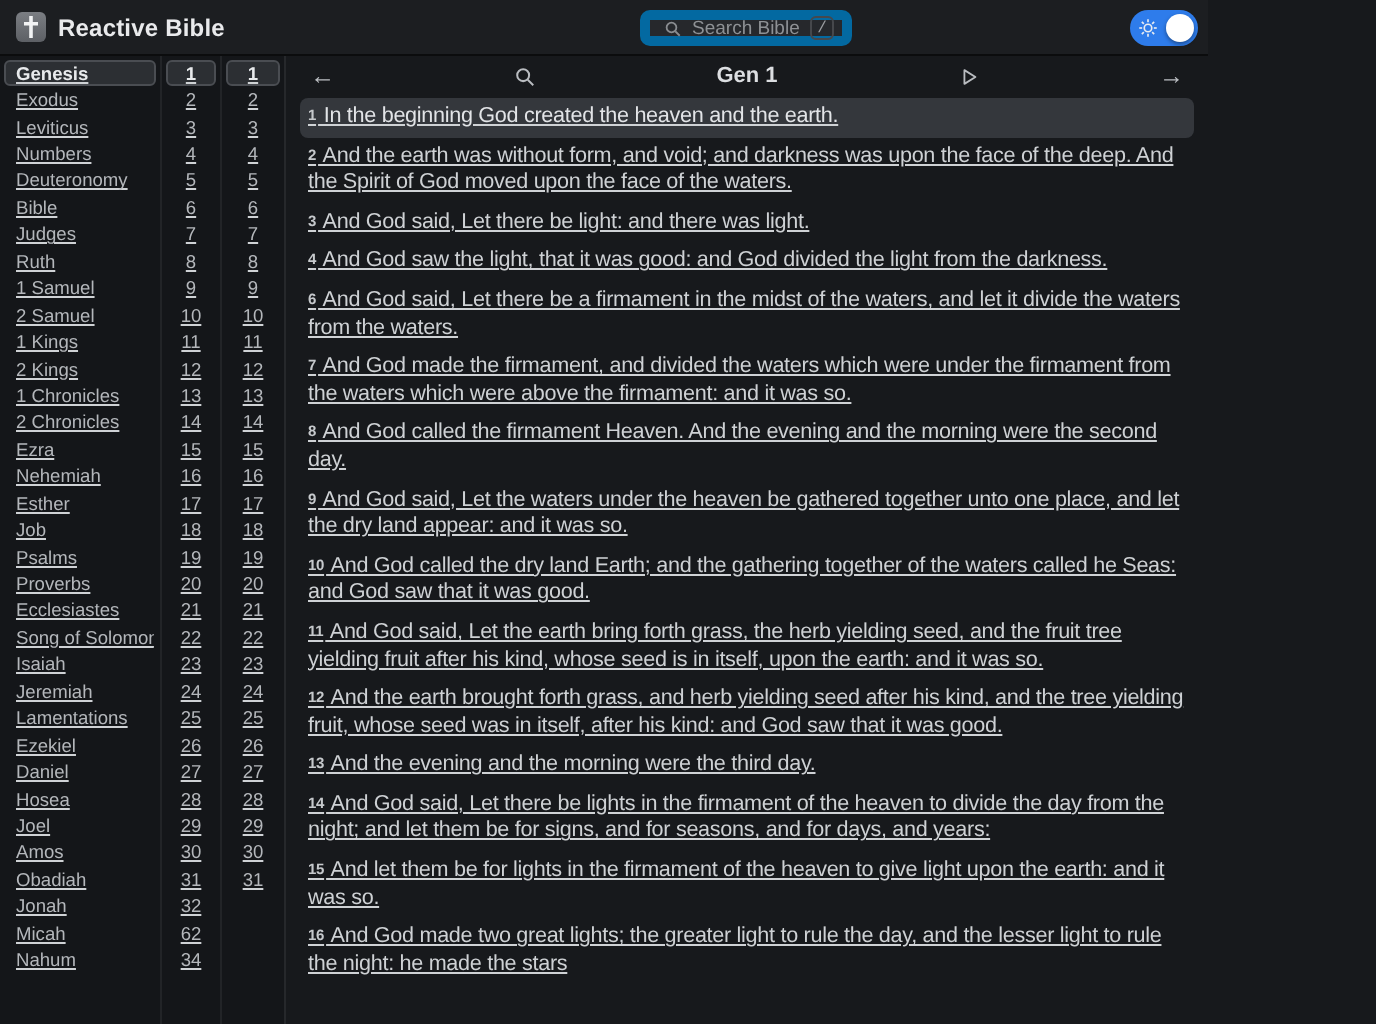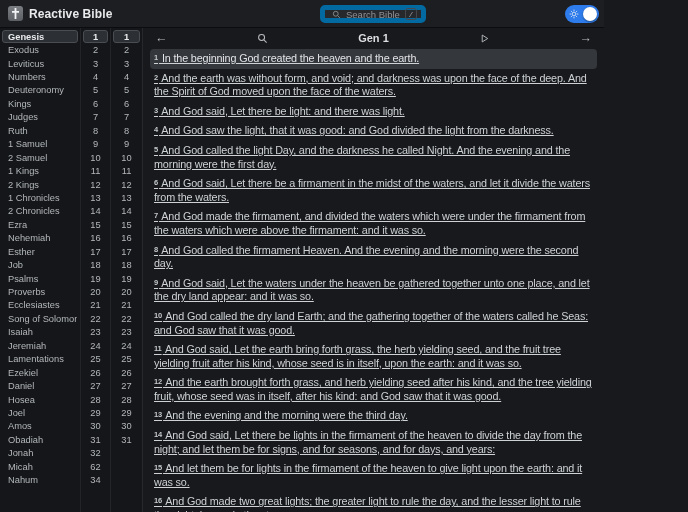--- a/index.html
+++ b/index.html
@@ -59,21 +59,21 @@
   
   .app-body { flex: 1 1 auto; display: flex; min-height: 0; }
 
   
   .sidebar {
     flex: 0 0 143px; width: 143px;
     background: #141619;
     border-right: 1px solid #26282b;
     display: flex; min-height: 0;
   }
-  .nav-col { padding-top: 2px; overflow: hidden; }
+  .nav-col { padding-top: 2px; overflow: hidden; text-decoration: underline; }
   .nav-col.books { width: 81px; border-right: 1px solid #222427; }
   .nav-col.chapters { width: 30px; border-right: 1px solid #222427; }
   .nav-col.verses { width: 31px; }
   .nav-row {
     height: 13.45px; margin: 0 2px;
     display: flex; align-items: center;
     border: 1px solid transparent; border-radius: 3px;
     font-size: 9.3px; color: #b4b7bb;
     cursor: pointer; white-space: nowrap; overflow: hidden;
   }
@@ -165,21 +165,21 @@
           <div class="nav-row">
             <span>Leviticus</span>
           </div>
           <div class="nav-row">
             <span>Numbers</span>
           </div>
           <div class="nav-row">
             <span>Deuteronomy</span>
           </div>
           <div class="nav-row">
-            <span>Kings</span>
+            <span>Bible</span>
           </div>
           <div class="nav-row">
             <span>Judges</span>
           </div>
           <div class="nav-row">
             <span>Ruth</span>
           </div>
           <div class="nav-row">
             <span>1 Samuel</span>
           </div>
@@ -475,21 +475,20 @@
             <path d="M7 4.5 L19 12 L7 19.5 Z"></path>
           </svg>
         </span>
         <span class="hbtn arrow">→</span>
       </div>
       <div class="verses-pane" id="verses-pane">
           <p class="verse highlighted"><sup>1</sup> In the beginning God created the heaven and the earth.</p>
           <p class="verse"><sup>2</sup> And the earth was without form, and void; and darkness was upon the face of the deep. And the Spirit of God moved upon the face of the waters.</p>
           <p class="verse"><sup>3</sup> And God said, Let there be light: and there was light.</p>
           <p class="verse"><sup>4</sup> And God saw the light, that it was good: and God divided the light from the darkness.</p>
-          <p class="verse"><sup>5</sup> And God called the light Day, and the darkness he called Night. And the evening and the morning were the first day.</p>
           <p class="verse"><sup>6</sup> And God said, Let there be a firmament in the midst of the waters, and let it divide the waters from the waters.</p>
           <p class="verse"><sup>7</sup> And God made the firmament, and divided the waters which were under the firmament from the waters which were above the firmament: and it was so.</p>
           <p class="verse"><sup>8</sup> And God called the firmament Heaven. And the evening and the morning were the second day.</p>
           <p class="verse"><sup>9</sup> And God said, Let the waters under the heaven be gathered together unto one place, and let the dry land appear: and it was so.</p>
           <p class="verse"><sup>10</sup> And God called the dry land Earth; and the gathering together of the waters called he Seas: and God saw that it was good.</p>
           <p class="verse"><sup>11</sup> And God said, Let the earth bring forth grass, the herb yielding seed, and the fruit tree yielding fruit after his kind, whose seed is in itself, upon the earth: and it was so.</p>
           <p class="verse"><sup>12</sup> And the earth brought forth grass, and herb yielding seed after his kind, and the tree yielding fruit, whose seed was in itself, after his kind: and God saw that it was good.</p>
           <p class="verse"><sup>13</sup> And the evening and the morning were the third day.</p>
           <p class="verse"><sup>14</sup> And God said, Let there be lights in the firmament of the heaven to divide the day from the night; and let them be for signs, and for seasons, and for days, and years:</p>
           <p class="verse"><sup>15</sup> And let them be for lights in the firmament of the heaven to give light upon the earth: and it was so.</p>

